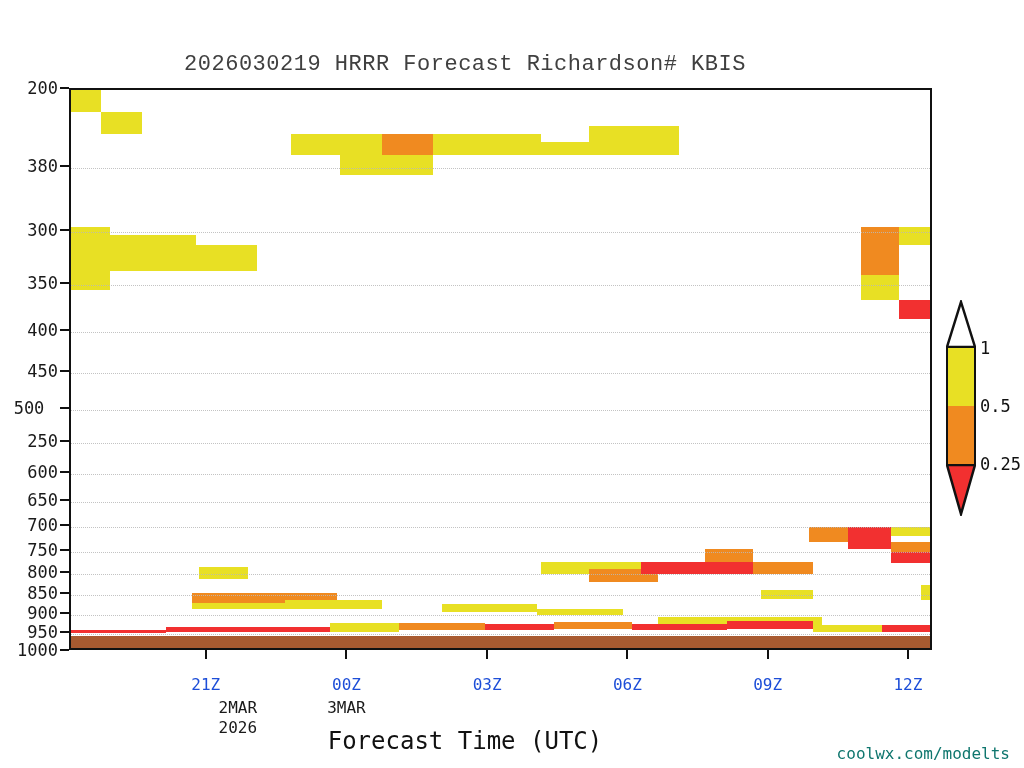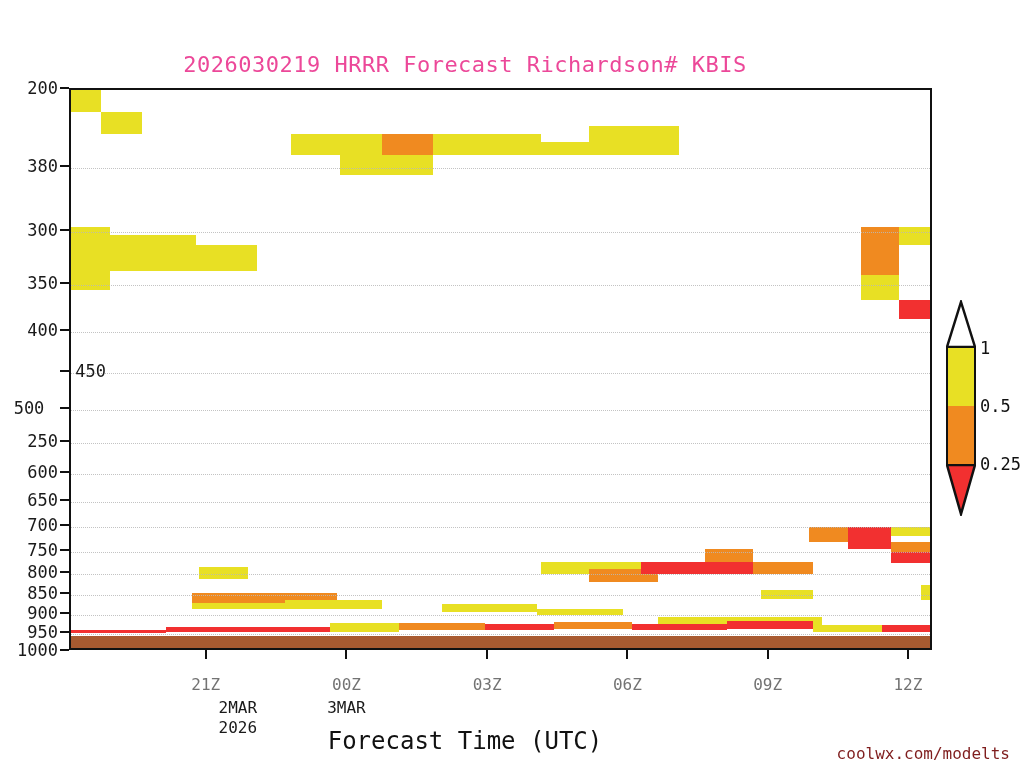--- a/index.html
+++ b/index.html
@@ -3,21 +3,21 @@
 <meta charset="utf-8">
 <style>
   html,body{margin:0;padding:0;background:#ffffff;}
   body{width:1024px;height:768px;overflow:hidden;
        font-family:"DejaVu Sans Mono","Liberation Mono",monospace;}
 
   #root{position:relative;width:1024px;height:768px;background:#fff;}
 
   
   #title{position:absolute;left:0;top:52px;width:930px;text-align:center;
-         font-size:22px;color:#ec4899;letter-spacing:0.5px;white-space:nowrap;}
+         font-size:22px;color:#404040;letter-spacing:0.5px;white-space:nowrap;font-family:Liberation Mono, monospace;}
 
   
   #plot{position:absolute;left:69px;top:88px;width:863px;height:562px;
         border:2px solid #111;box-sizing:border-box;background:#fff;
         overflow:hidden;}
   #cells{position:absolute;left:0;top:0;right:0;bottom:0;}
   .cell{position:absolute;}
 
   
   .gridline{position:absolute;left:0;width:100%;height:1px;
@@ -27,39 +27,39 @@
   #terrain{position:absolute;left:0;right:0;bottom:0;background:#A85A30;}
 
   
   .ytick{position:absolute;right:1034px;transform:translateY(-50%);
          font-size:17px;color:#1a1a1a;white-space:nowrap;}
   .ytickmark{position:absolute;height:2px;width:9px;background:#111;
              transform:translateY(-50%);}
   .ylabelwrap{position:absolute;left:0;top:0;}
 
   .xtick{position:absolute;transform:translateX(-50%);font-size:16px;
-         color:#737373;text-align:left;white-space:nowrap;}
+         color:#1d4ed8;text-align:left;white-space:nowrap;}
   .xtickmark{position:absolute;width:2px;height:9px;background:#111;
              transform:translateX(-50%);}
   .xsub{position:absolute;transform:translateX(-50%);font-size:16px;
         color:#1a1a1a;text-align:center;white-space:nowrap;line-height:20px;}
 
   #xaxis-title{position:absolute;left:0;top:727px;width:930px;text-align:center;
                font-size:24px;color:#111;}
 
   
   #cbar{position:absolute;left:946px;top:300px;width:30px;}
   .cb-seg{width:30px;border-left:2px solid #111;border-right:2px solid #111;
           box-sizing:border-box;}
   .cb-lab{position:absolute;left:34px;font-size:17px;color:#111;
           transform:translateY(-50%);white-space:nowrap;}
 
   
   #footer{position:absolute;right:14px;top:744px;font-size:16px;
-          color:#7f1d1d;white-space:nowrap;}
+          color:#0f766e;white-space:nowrap;}
 </style>
 </head>
 <body>
 
 <div id="root">
 
   <div id="title">2026030219 HRRR Forecast Richardson# KBIS</div>
 
   <div id="plot">
     <div id="cells">
@@ -136,21 +136,21 @@
       <div class="ytick" style="left: 0px; top: 88px; width: 58px; text-align: right; right: auto;">200</div>
       <div class="ytickmark" style="left: 60px; top: 88px;"></div>
       <div class="ytick" style="left: 0px; top: 165.92px; width: 58px; text-align: right; right: auto;">380</div>
       <div class="ytickmark" style="left: 60px; top: 165.92px;"></div>
       <div class="ytick" style="left: 0px; top: 229.584px; width: 58px; text-align: right; right: auto;">300</div>
       <div class="ytickmark" style="left: 60px; top: 229.584px;"></div>
       <div class="ytick" style="left: 0px; top: 283.412px; width: 58px; text-align: right; right: auto;">350</div>
       <div class="ytickmark" style="left: 60px; top: 283.412px;"></div>
       <div class="ytick" style="left: 0px; top: 330.04px; width: 58px; text-align: right; right: auto;">400</div>
       <div class="ytickmark" style="left: 60px; top: 330.04px;"></div>
-      <div class="ytick" style="left: 0px; top: 371.169px; width: 58px; text-align: right; right: auto; padding-left: 48px;">450</div>
+      <div class="ytick" style="left: 0px; top: 371.169px; width: 58px; text-align: right; right: auto;">450</div>
       <div class="ytickmark" style="left: 60px; top: 371.169px;"></div>
       <div class="ytick" style="left: 0px; top: 407.96px; width: 58px; text-align: center; right: auto;">500</div>
       <div class="ytickmark" style="left: 60px; top: 407.96px;"></div>
       <div class="ytick" style="left: 0px; top: 441.241px; width: 58px; text-align: right; right: auto;">250</div>
       <div class="ytickmark" style="left: 60px; top: 441.241px;"></div>
       <div class="ytick" style="left: 0px; top: 471.625px; width: 58px; text-align: right; right: auto;">600</div>
       <div class="ytickmark" style="left: 60px; top: 471.625px;"></div>
       <div class="ytick" style="left: 0px; top: 499.575px; width: 58px; text-align: right; right: auto;">650</div>
       <div class="ytickmark" style="left: 60px; top: 499.575px;"></div>
       <div class="ytick" style="left: 0px; top: 525.453px; width: 58px; text-align: right; right: auto;">700</div>

